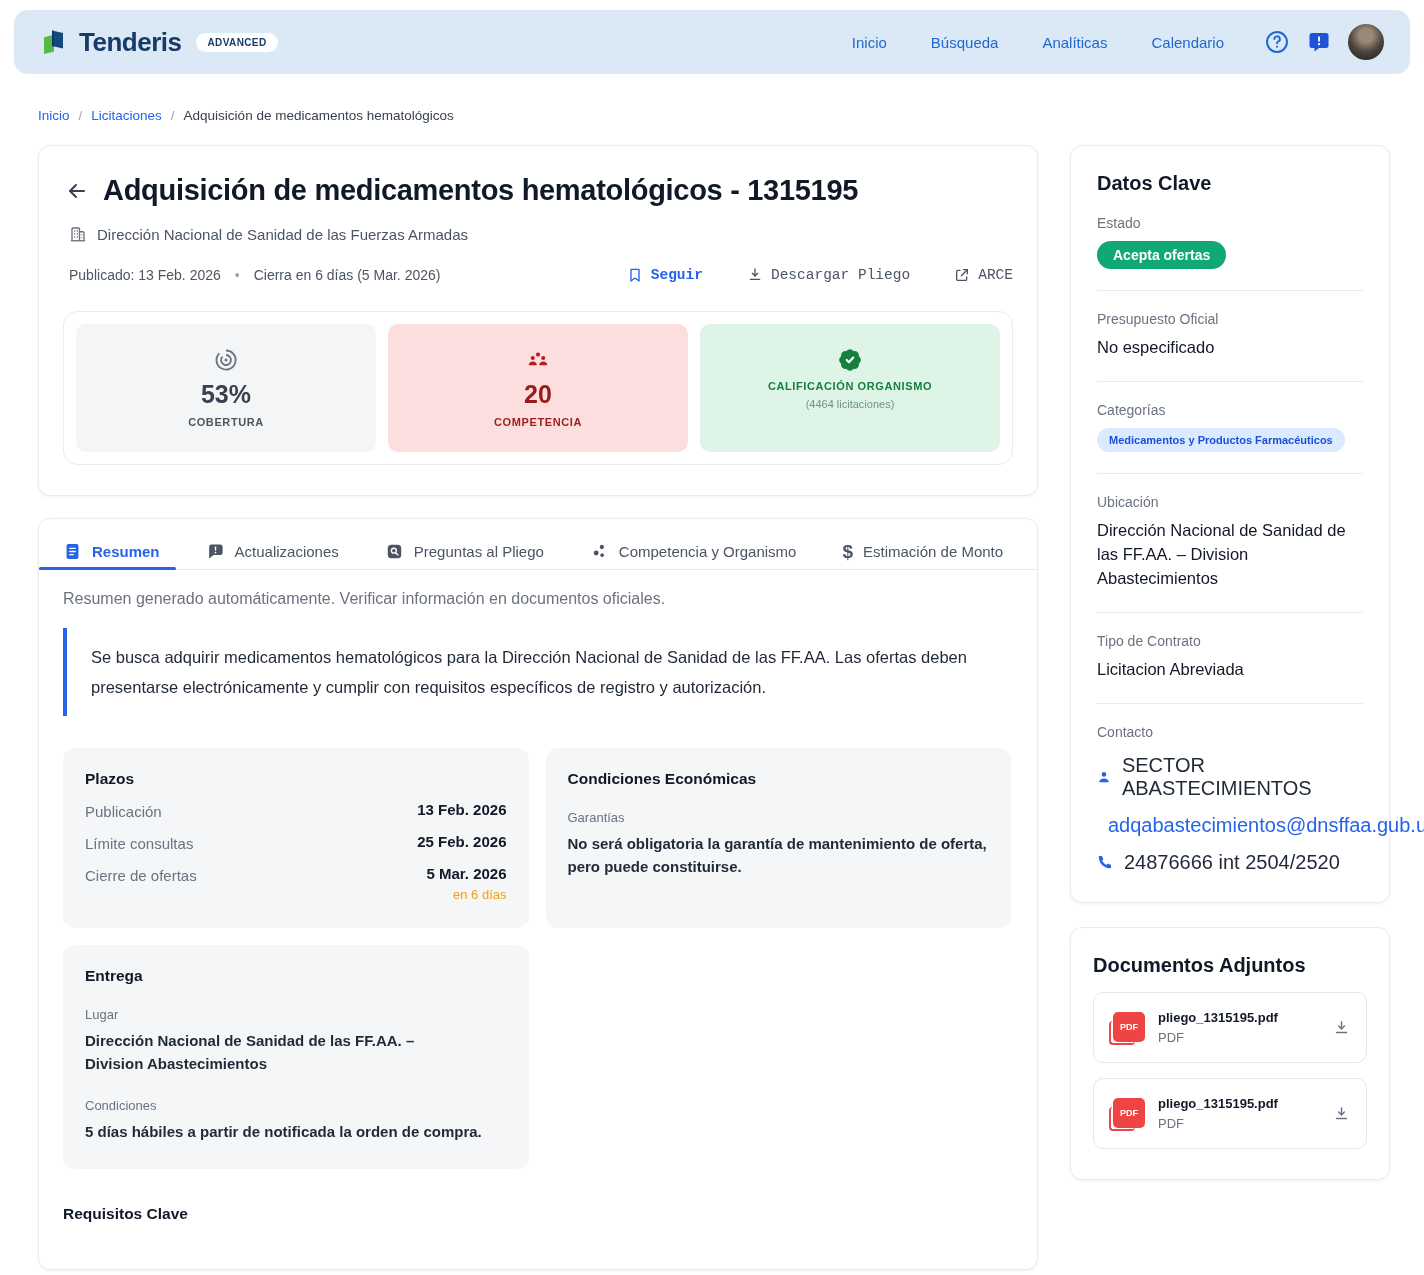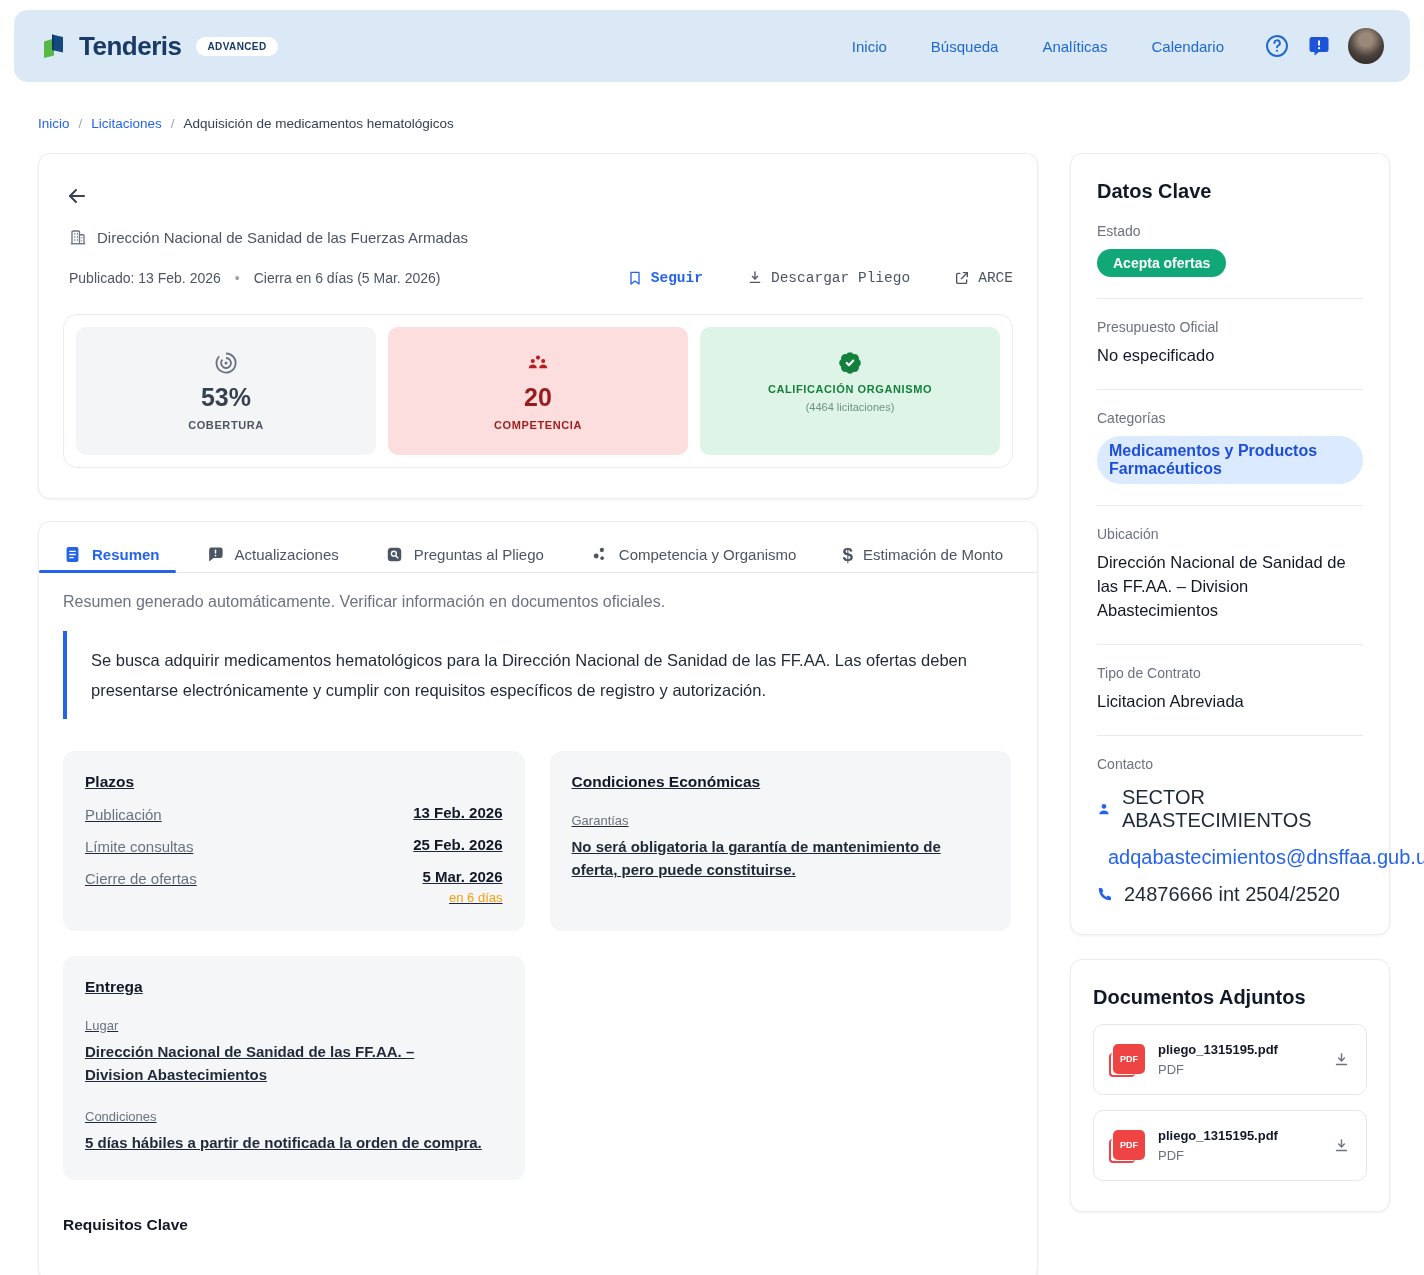--- a/index.html
+++ b/index.html
@@ -1,20 +1,20 @@
 <!DOCTYPE html>
 <html><head>
 <meta charset="utf-8">
 <style>
   * { margin:0; padding:0; box-sizing:border-box; }
   html,body { width:1424px; height:1275px; overflow:hidden; background:#fff;
               font-family:"Liberation Sans", sans-serif; color:#1f2937; }
 
   
-  .topbar { margin:10px 14px 3px; background:#dbe8f6; border-radius:14px; height:72px;
+  .topbar { margin:10px 14px 3px; background:#dbe8f6; border-radius:14px; height:64px;
             display:flex; align-items:center; padding:8px 26px; }
   .brand { display:flex; align-items:center; gap:9px; }
   .brand-name { font-size:26px; font-weight:800; color:#173a66; letter-spacing:-0.5px; }
   .adv-badge { background:#fff; border-radius:999px; padding:4px 11px; font-size:10px;
                font-weight:800; color:#173a66; letter-spacing:.4px; margin-left:6px; }
   .nav { margin-left:auto; display:flex; align-items:center; gap:44px; }
   .nav a { color:#1e68cf; font-size:15px; text-decoration:none; }
   .top-icons { display:flex; align-items:center; gap:17px; margin-left:40px; }
   .avatar { width:36px; height:36px; border-radius:50%;
             background:radial-gradient(circle at 50% 32%, #9a8878 0 22%, #4a423c 55%, #221f1c 100%); }
@@ -64,41 +64,41 @@
   .tabbar { display:flex; gap:46px; padding:0 24px; border-bottom:1px solid #e5e7eb; }
   .tab { display:flex; align-items:center; gap:10px; padding:23px 0 8px; font-size:15px;
          color:#4b5563; background:none; border:none; cursor:pointer; font-family:inherit; position:relative; }
   .tab.active { color:#2563eb; font-weight:600; }
   .tab.active::after { content:""; position:absolute; left:-24px; right:-16px; bottom:-1px;
                        height:3px; background:#2563eb; border-radius:2px; }
   .dollar-glyph { font-size:19px; font-weight:600; color:#4b5563; line-height:1; }
   .disclaimer { margin:20px 24px 0; font-size:16px; color:#6b7280; }
   .quote { margin:20px 24px 0; border-left:4px solid #2563eb; padding:14px 40px 14px 24px;
            font-size:16.5px; color:#1f2937; line-height:1.82; }
-  .grid2 { display:grid; grid-template-columns:1fr 1fr; gap:25px; margin:32px 26px 0 24px;text-decoration:underline; }
+  .grid2 { display:grid; grid-template-columns:1fr 1fr; gap:17px; margin:32px 26px 0 24px; }
   .gcard { background:#f5f6f7; border-radius:12px; padding:22px 22px 26px; }
   .gcard-title { font-size:15.5px; font-weight:700; color:#111827; }
   .prow { display:flex; justify-content:space-between; align-items:flex-start; margin-top:13px; font-size:15px; }
   .prow .plabel { color:#6b7280; padding-top:2px; }
   .pvalue { font-weight:700; color:#111827; text-align:right; }
   .pnote { font-size:13px; color:#f59e0b; margin-top:5px; text-align:right; }
   .sublabel { font-size:13px; color:#6b7280; margin-top:22px; }
   .boldtext { font-size:15px; font-weight:700; color:#1f2937; line-height:1.55; margin-top:7px; }
   .section-heading { margin:36px 24px 0; font-size:15.5px; font-weight:700; color:#111827; }
 
   
   .side-card { padding:26px 26px 28px; }
   .side-title { font-size:20px; font-weight:700; color:#111827; }
   .fieldlabel { font-size:14px; color:#6b7280; margin-top:20px; }
   .fieldvalue { font-size:16.5px; color:#111827; margin-top:9px; line-height:1.45; }
   .divider { height:1px; background:#e8eaed; margin-top:21px; }
   .pill-green { display:inline-block; margin-top:10px; background:#10a877; color:#fff; font-weight:700;
                 font-size:14px; padding:6px 16px; border-radius:999px; }
   .pill-blue { display:inline-block; margin-top:10px; background:#dbeafe; color:#1d4ed8; font-weight:600;
-               font-size:16px; padding:6px 12px; border-radius:999px; }
+               font-size:11px; padding:6px 12px; border-radius:999px; }
   .contact-row { display:flex; align-items:center; gap:11px; margin-top:14px; font-size:20px; color:#1f2937; }
   .contact-row a { color:#2563eb; text-decoration:none; }
   .docs-card { margin-top:24px; padding:26px 22px 30px; }
   .doc-item { border:1px solid #e5e7eb; border-radius:10px; padding:17px 16px; display:flex;
               align-items:center; gap:13px; margin-top:15px; cursor:pointer; background:#fff; }
   .pdficon { position:relative; width:32px; height:30px; flex:none; margin-left:3px; }
   .pdficon .page2 { position:absolute; left:-4px; bottom:-3px; width:26px; height:24px;
                     border:2px solid #ef4444; border-radius:4px; border-top:none; border-right:none; }
   .pdficon .page1 { position:absolute; inset:0; background:#ef4444; border-radius:5px; color:#fff;
                     font-size:9px; font-weight:800; display:flex; align-items:center; justify-content:center; }
@@ -161,20 +161,21 @@
   <div class="main-col">
 
     <section class="card hero">
       <div class="title-row">
         <button class="back-btn">
           <svg width="24" height="24" viewBox="0 0 24 24" fill="none" stroke="#374151" stroke-width="2" stroke-linecap="round" stroke-linejoin="round">
             <path d="M19 12H5"></path>
               <path d="m11 18-6-6 6-6"></path>
           </svg>
         </button>
+        <h1 class="page-title">Adquisición de medicamentos hematológicos - 1315195</h1>
       </div>
       <div class="org-row">
         <span>
           <svg width="18" height="18" viewBox="0 0 24 24" fill="none" stroke="#6b7280" stroke-width="1.8">
             <path d="M4 21V5.5A1.5 1.5 0 0 1 5.5 4h7A1.5 1.5 0 0 1 14 5.5V21"></path>
             <path d="M14 9h4.5A1.5 1.5 0 0 1 20 10.5V21"></path>
             <path d="M2.5 21h19"></path>
             <path d="M7 8h1.5M7 12h1.5M7 16h1.5M10.5 8H12M10.5 12H12M10.5 16H12M16.5 13h1M16.5 17h1"></path>
           </svg>
         </span>

